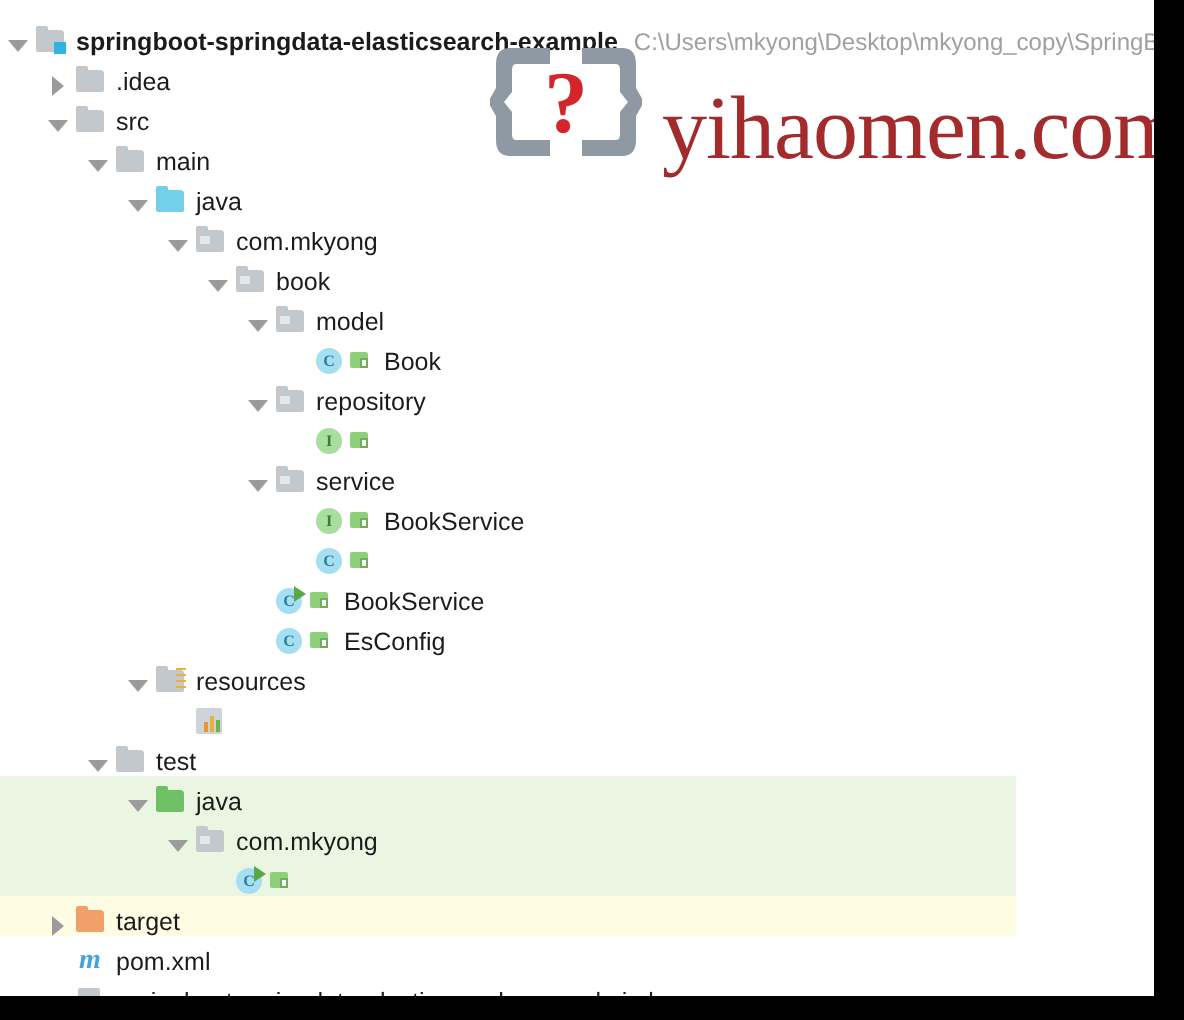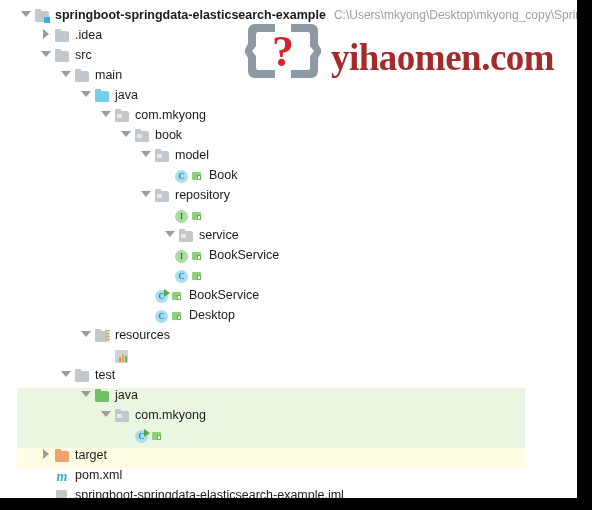--- a/index.html
+++ b/index.html
@@ -46,38 +46,37 @@
   #watermark .wm-logo {
     position: absolute;
     left: 0;
     top: 0;
     width: 76px;
     height: 62px;
   }
   #watermark .wm-text {
     position: absolute;
     left: 86px;
-    top: 10px;
+    top: 16px;
     font-family: "Liberation Serif", "DejaVu Serif", serif;
-    font-size: 37px;
+    font-size: 45px;
     line-height: 56px;
     color: #a32b2b;
     letter-spacing: -0.5px;
     white-space: nowrap;
-    font-weight: bold;
   }
 
   
   .row {
     position: absolute;
-    left: 17px;
+    left: 0;
     width: 508px;
     height: 20px;
     display: flex;
-    align-items: flex-start;
+    align-items: flex-end;
     white-space: nowrap;
   }
   .row.hl-green { background: #eaf6e2; }
   .row.hl-yellow { background: #fffce4; }
 
   .arrow {
     width: 11px;
     height: 11px;
     flex: 0 0 11px;
     position: relative;
@@ -394,21 +393,21 @@
         <div class="row" style="top: 208px;">
           <span style="flex: 0 0 143px;"></span>
           <span class="arrow none"></span>
           <span style="display: flex; align-items: center;">
             <span class="icon">
               <span class="circ circ-iface">I</span>
             </span>
             <span class="jmark"></span>
           </span>
         </div>
-        <div class="row" style="top: 228px; margin-left: 24px;">
+        <div class="row" style="top: 228px;">
           <span style="flex: 0 0 123px;"></span>
           <span class="arrow down"></span>
           <span style="display: flex; align-items: center;">
             <span class="icon">
               <span class="fold fold-gray"></span>
               <span class="pkg-dot"></span>
             </span>
           </span>
           <span class="lbl">service</span>
         </div>
@@ -446,21 +445,21 @@
         </div>
         <div class="row" style="top: 308px;">
           <span style="flex: 0 0 123px;"></span>
           <span class="arrow none"></span>
           <span style="display: flex; align-items: center;">
             <span class="icon">
               <span class="circ circ-class">C</span>
             </span>
             <span class="jmark"></span>
           </span>
-          <span class="lbl">Desktop</span>
+          <span class="lbl">EsConfig</span>
         </div>
         <div class="row" style="top: 328px;">
           <span style="flex: 0 0 63px;"></span>
           <span class="arrow down"></span>
           <span style="display: flex; align-items: center;">
             <span class="icon">
               <span class="fold fold-gray"></span>
               <span class="res-lines">
                 <i></i>
                 <i></i>

